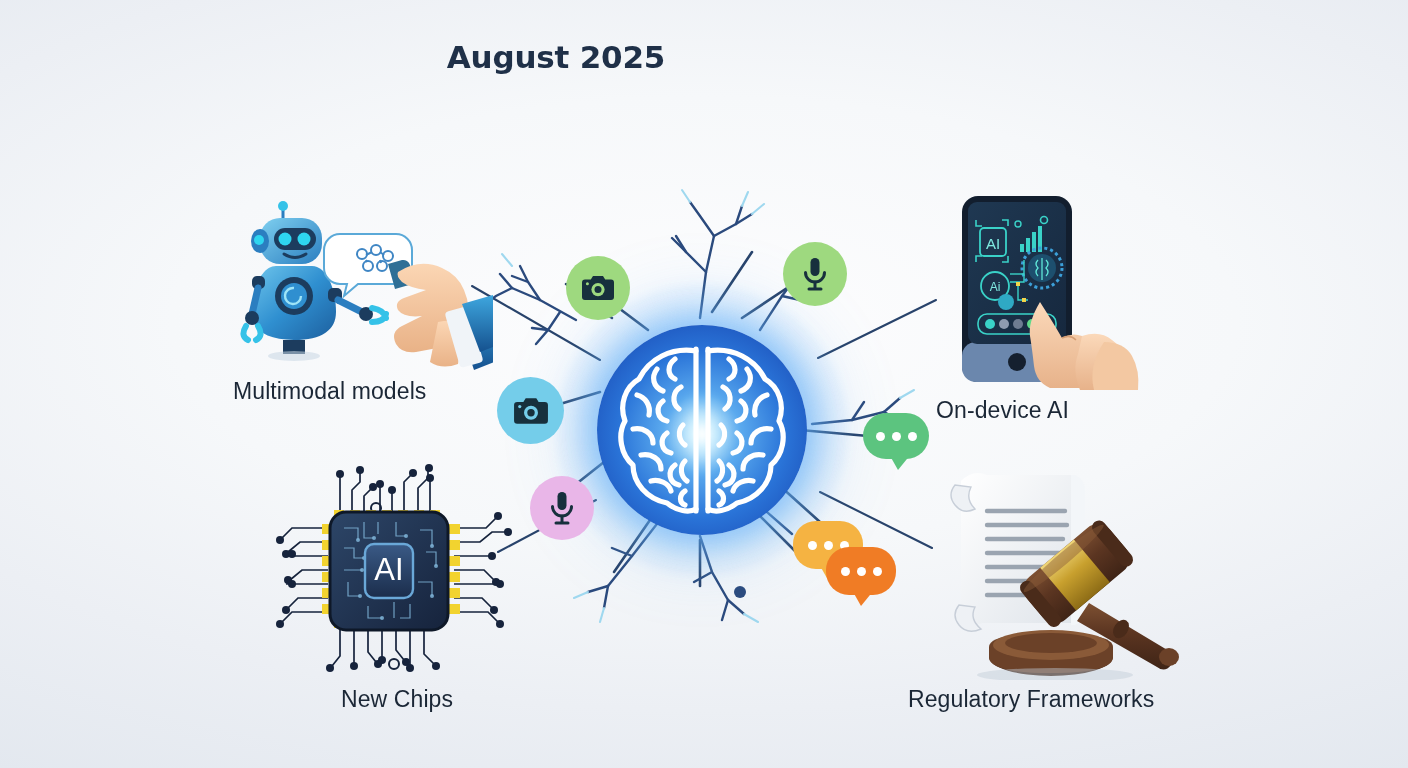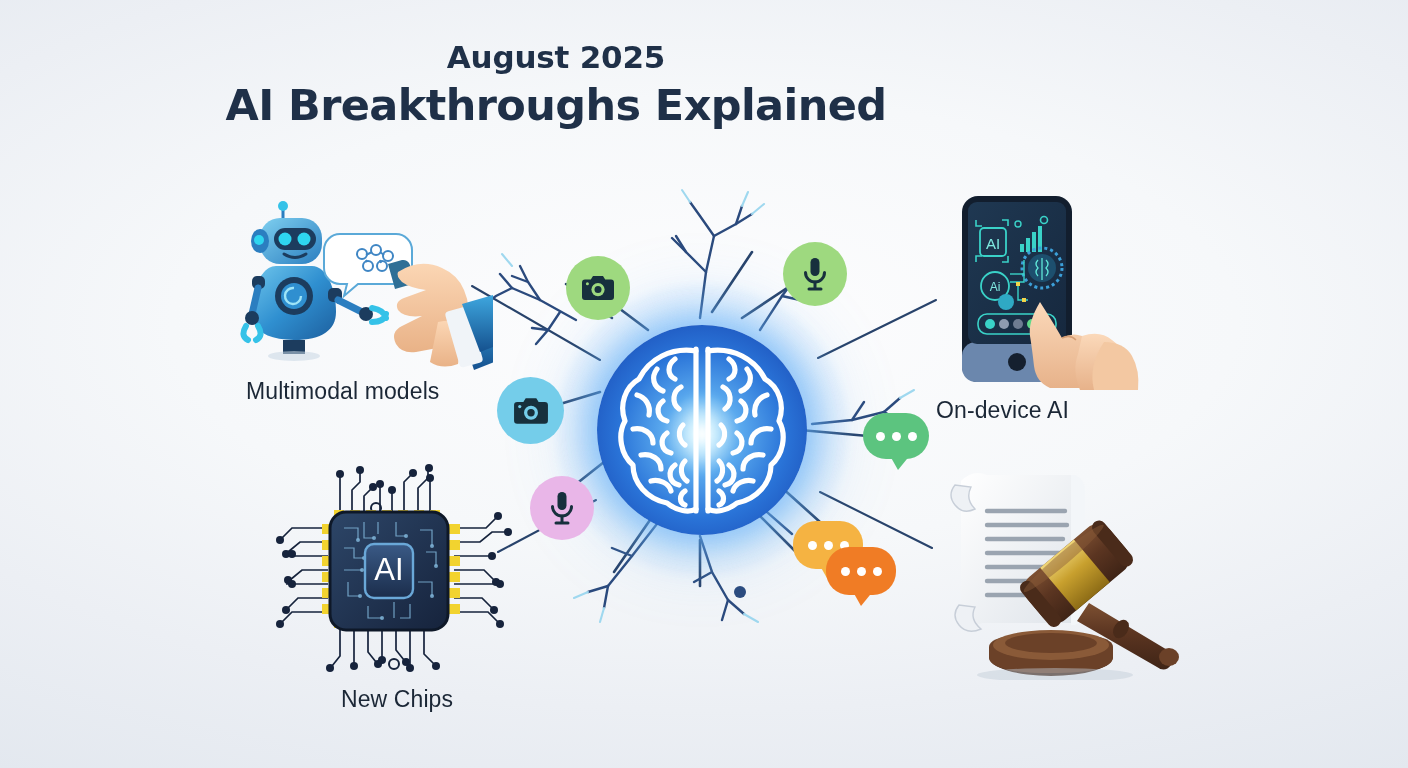--- a/index.html
+++ b/index.html
@@ -24,21 +24,21 @@
     font-size:43px; font-weight:bold; color:#1f3048;
     letter-spacing:-0.6px; line-height:1.15; margin-top:8px;
   }
 
   
   .node-label {
     position:absolute; font-size:23px; color:#1b2736;
     font-family:"Liberation Sans", sans-serif; white-space:nowrap;
     letter-spacing:0.1px;
   }
-  #lbl-multimodal { left:246px; top:378px; }
+  #lbl-multimodal { left:233px; top:378px; }
   #lbl-ondevice  { left:936px; top:397px; }
   #lbl-chips     { left:329px; top:686px;margin-left:12px; }
   #lbl-regul     { left:908px; top:686px; }
 
   
   .wires { position:absolute; inset:0; }
 
   
   .brain-wrap {
     position:absolute; left:597px; top:325px; width:210px; height:210px;
@@ -102,21 +102,20 @@
   #art-gavel  { left:925px; top:455px; width:285px; height:225px; }
   .art svg { display:block; width:100%; height:100%; }
 </style>
 </head>
 <body>
 
 <div class="stage">
 
   <div class="title-block">
     <div class="eyebrow">August 2025</div>
-    <div class="headline">AI Breakthroughs Explained</div>
   </div>
 
   <svg class="wires" viewBox="0 0 1408 768">
     <g stroke="#28436b" stroke-width="2.1" fill="none" stroke-linecap="round">
       <path d="M472,286 L600,360"></path>
       <path d="M936,300 L818,358"></path>
       <path d="M498,552 L596,500"></path>
       <path d="M932,548 L820,492"></path>
     </g>
     <g stroke="#28436b" stroke-width="2.6" fill="none" stroke-linecap="round">
@@ -605,14 +604,15 @@
       <path d="M64,192 q0,-14 62,-14 q62,0 62,14 v10 q0,16 -62,16 q-62,0 -62,-16 Z" fill="#6b4128"></path>
       <ellipse cx="126" cy="190" rx="58" ry="15" fill="#8a5a38"></ellipse>
       <ellipse cx="126" cy="188" rx="46" ry="10" fill="#6b4128"></ellipse>
       <ellipse cx="130" cy="220" rx="78" ry="7" fill="#c2cbd6" opacity=".45"></ellipse>
     </svg>
   </div>
 
   <div class="node-label" id="lbl-multimodal">Multimodal models</div>
   <div class="node-label" id="lbl-ondevice">On-device AI</div>
   <div class="node-label" id="lbl-chips">New Chips</div>
+  <div class="node-label" id="lbl-regul">Regulatory Frameworks</div>
 
 </div>
 
 </body></html>

